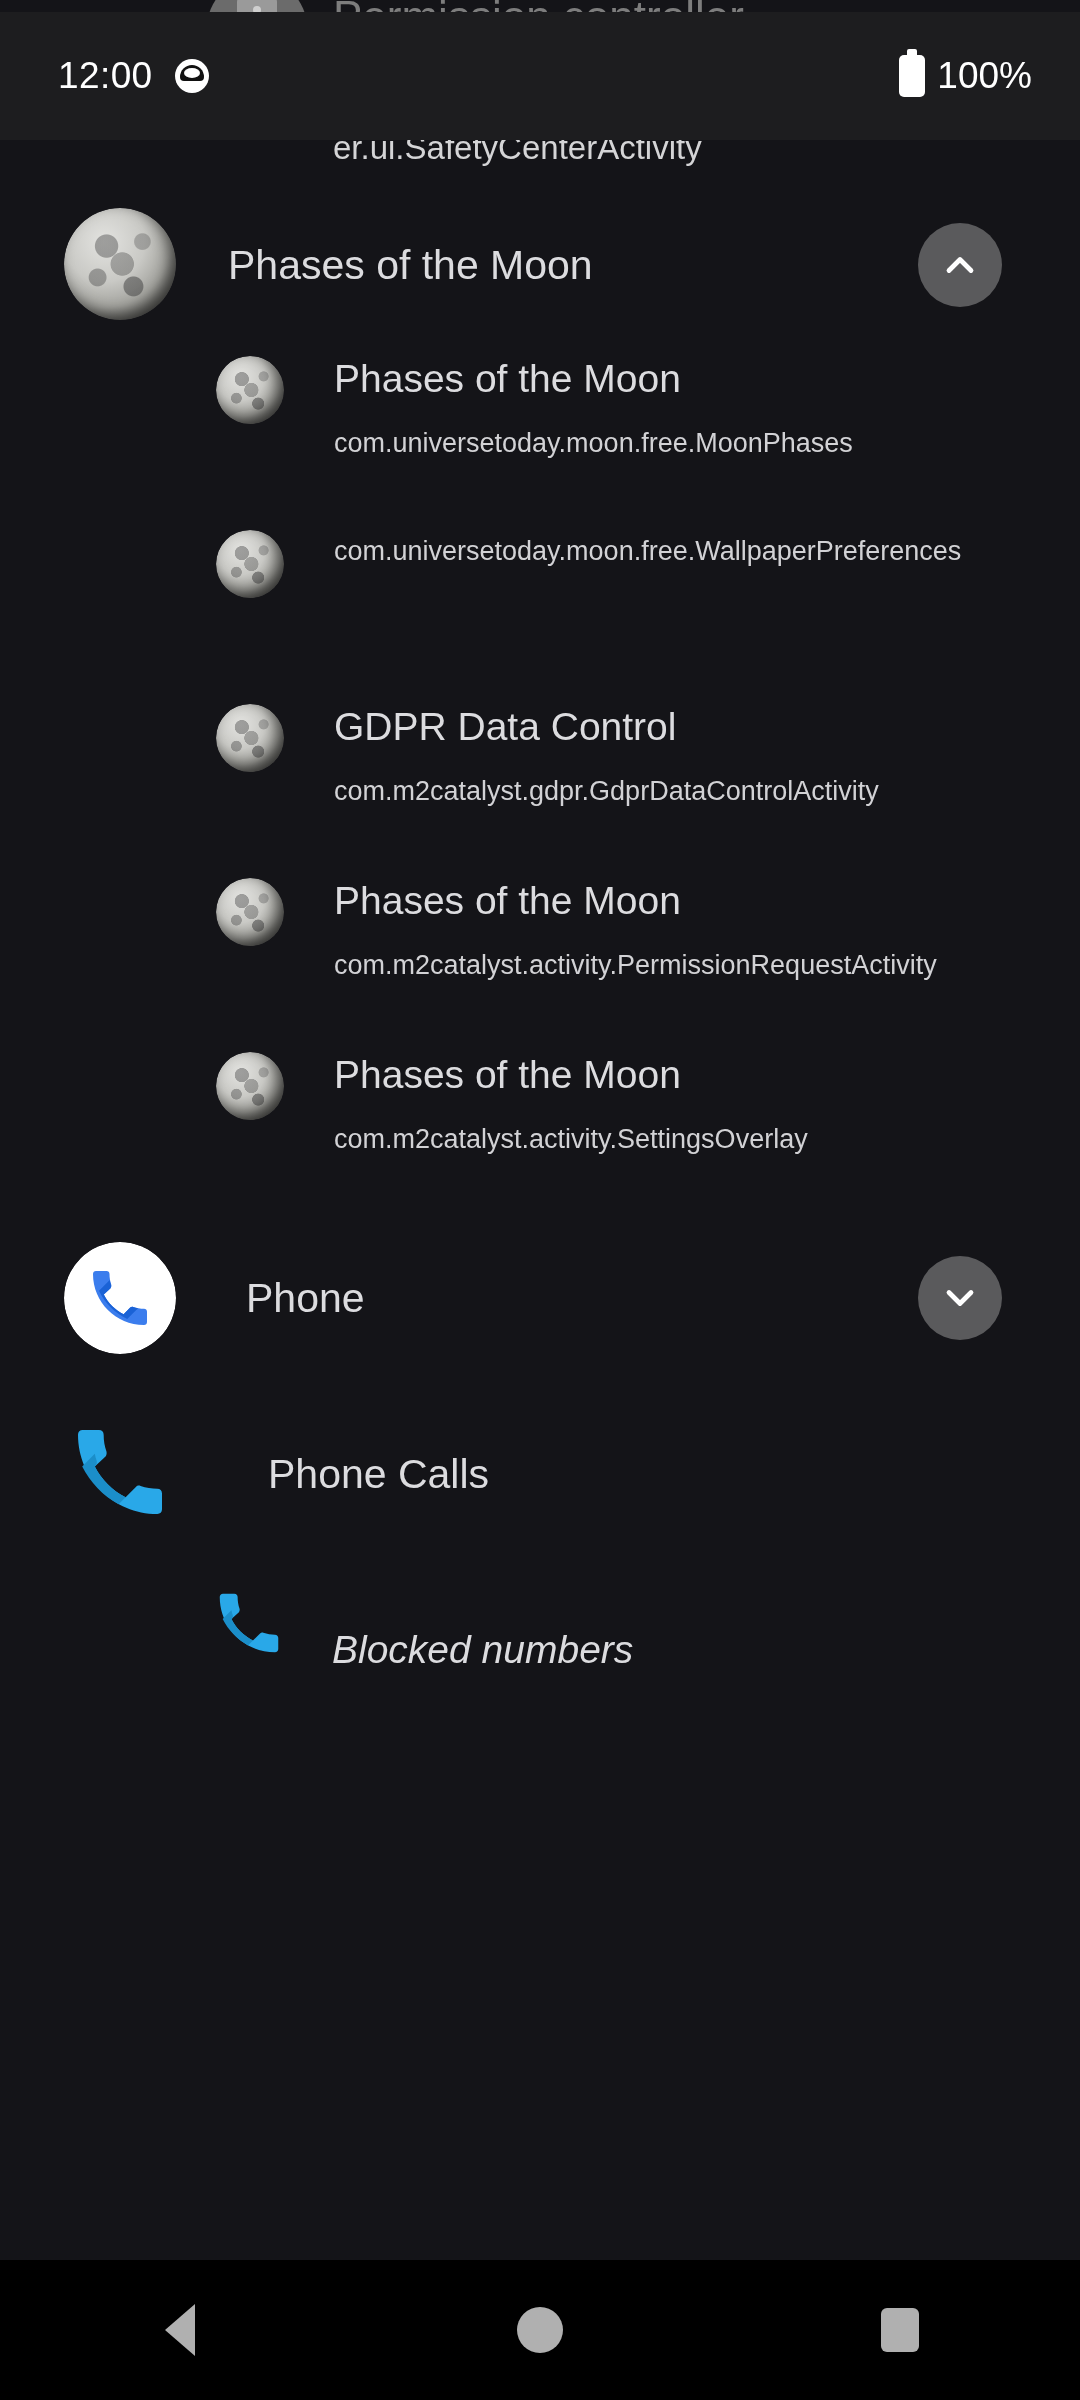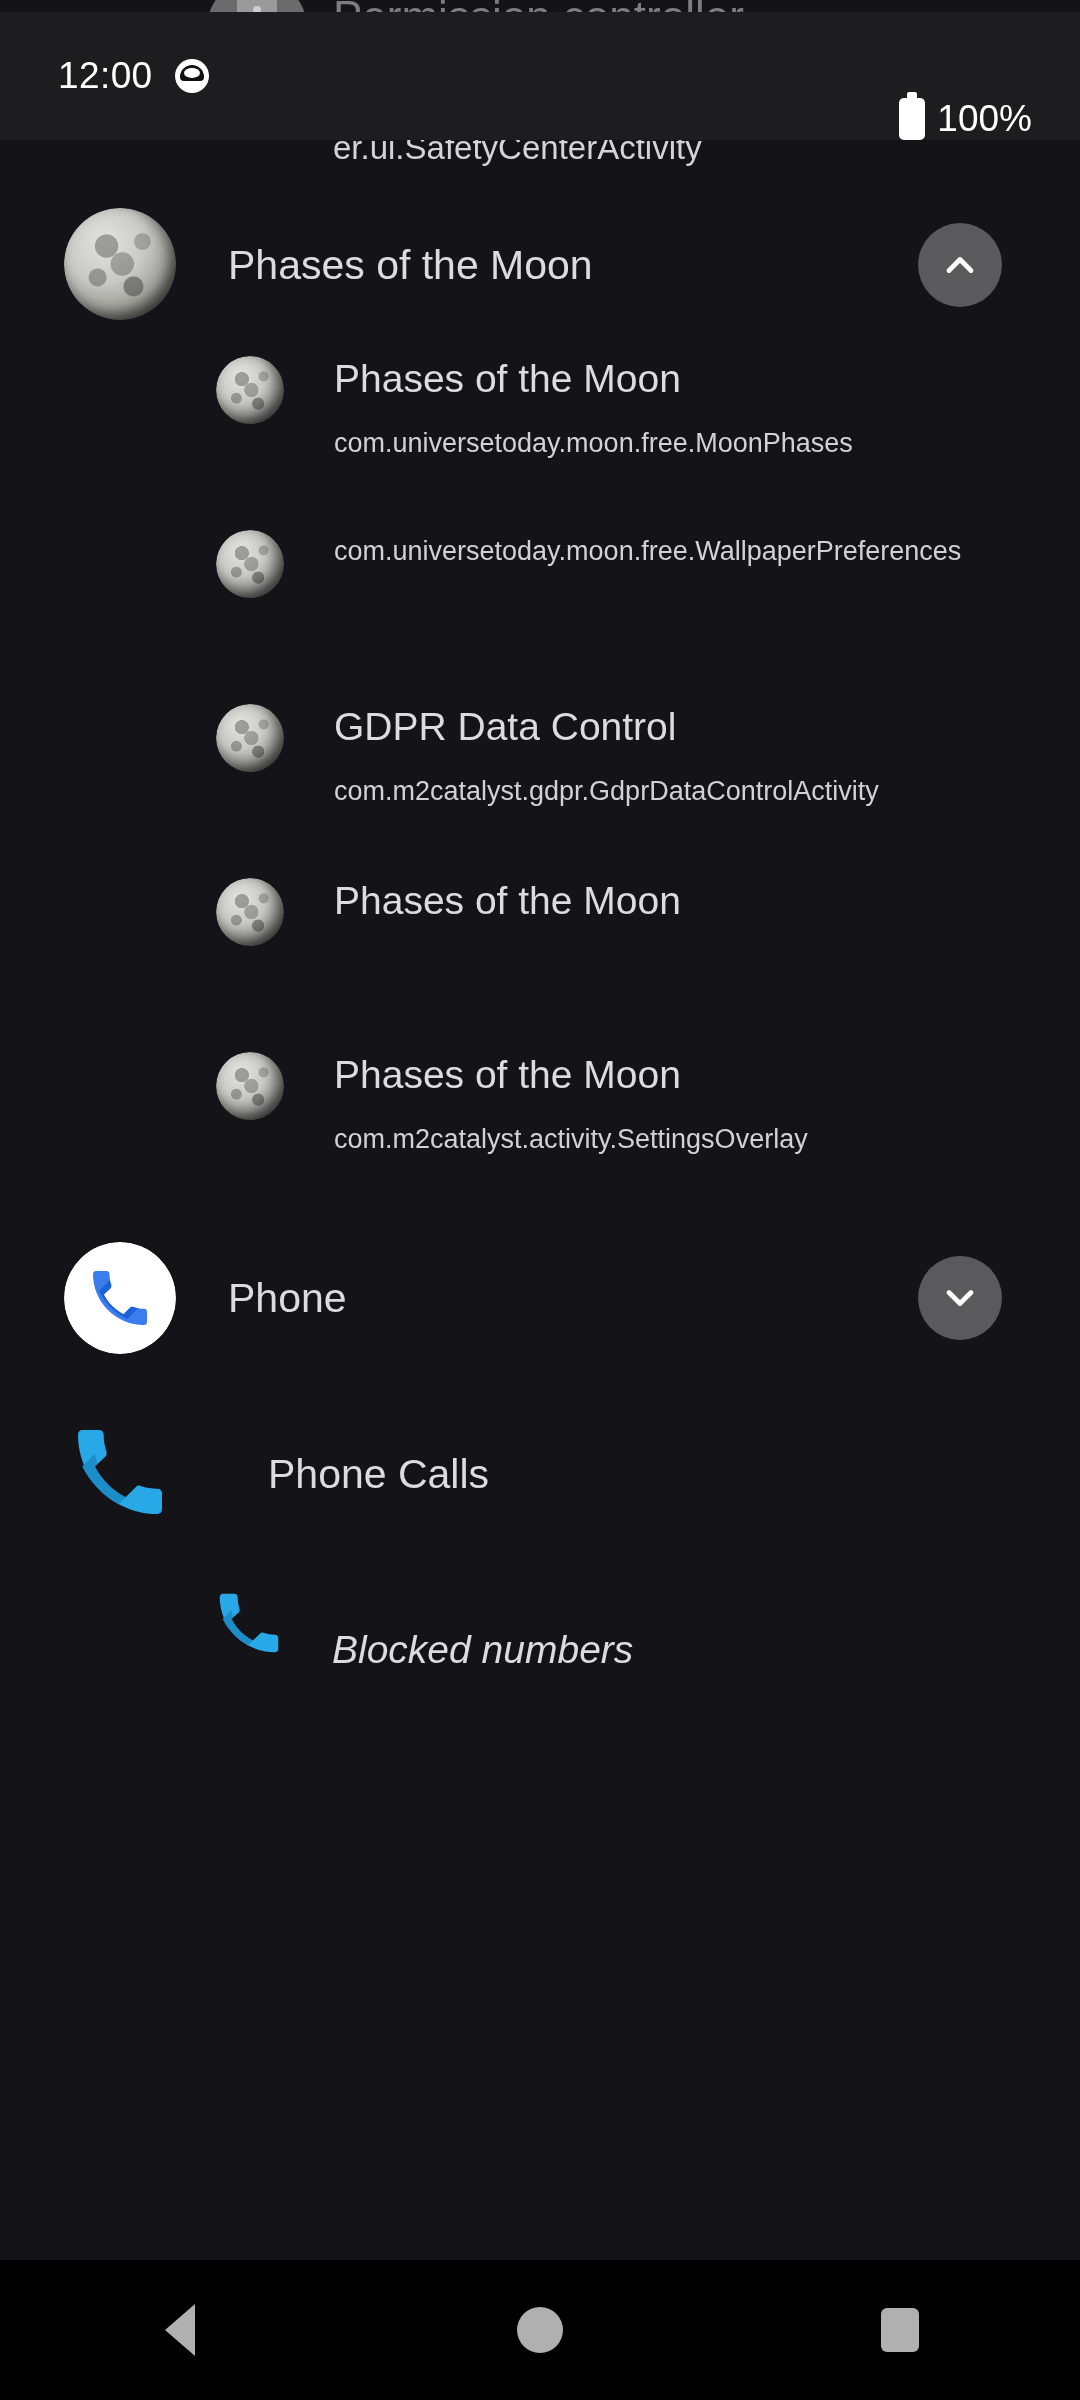--- a/index.html
+++ b/index.html
@@ -24,21 +24,21 @@
   }
   .sb-noticon::before {
     content:""; position:absolute; left:5px; top:6px; width:24px; height:16px;
     background:#111; border-radius:12px 12px 4px 4px;
   }
   .sb-noticon::after {
     content:""; position:absolute; left:9px; top:9px; width:16px; height:10px;
     background:#fff; border-radius:50%;
     box-shadow:-2px 7px 0 -5px #111, 6px 8px 0 -5px #111, 2px 10px 0 -5px #111;
   }
-  .sb-right { position:absolute; right:48px; top:0; height:128px; display:flex; align-items:flex-end; gap:12px; }
+  .sb-right { position:absolute; right:48px; top:0; height:128px; display:flex; align-items:center; gap:12px; }
   .bat {
     width:26px; height:42px; border-radius:5px; background:#ffffff; position:relative; flex:none;
   }
   .bat::before {
     content:""; position:absolute; left:8px; top:-6px; width:10px; height:6px;
     background:#ffffff; border-radius:2px 2px 0 0;
   }
   .sb-batt-text { color:#ffffff; font-size:37px; }
 
   
@@ -186,40 +186,41 @@
         </div>
       <div class="sititle">GDPR Data Control</div>
       <div class="sipkg">com.m2catalyst.gdpr.GdprDataControlActivity</div>
     </div>
 
     <div class="sub-item">
       <div class="siicon">
           <div class="moon"></div>
         </div>
       <div class="sititle">Phases of the Moon</div>
+      <div class="sipkg">com.m2catalyst.activity.PermissionRequestActivity</div>
     </div>
 
     <div class="sub-item">
       <div class="siicon">
           <div class="moon"></div>
         </div>
       <div class="sititle">Phases of the Moon</div>
       <div class="sipkg">com.m2catalyst.activity.SettingsOverlay</div>
     </div>
 
     <div class="group-head" style="height:176px;">
       <div class="ghicon" style="top:32px;">
         <div class="phone-circle">
           <svg width="72" height="72" viewBox="0 0 24 24">
             <path d="M6.6 10.8c1.5 2.9 3.7 5.1 6.6 6.6l2.2-2.2c.3-.3.7-.4 1-.2 1.2.4 2.4.6 3.6.6.6 0 1 .4 1 1V20c0 .6-.4 1-1 1C10.6 21 3 13.4 3 4c0-.6.4-1 1-1h3.5c.6 0 1 .4 1 1 0 1.3.2 2.5.6 3.6.1.4 0 .8-.2 1.1l-2.3 2.1z" fill="#3b7ded"></path>
             <path d="M6.6 10.8c1.5 2.9 3.7 5.1 6.6 6.6l2.2-2.2c.3-.3.7-.4 1-.2.5.2 1.1.3 1.6.4l-3.6 3.6C10.3 17.1 6.9 13.7 5 9.6l3.6-3.6c.1.6.2 1.1.4 1.7.1.4 0 .8-.2 1.1l-2.2 2z" fill="#1a62d6"></path>
           </svg>
         </div>
       </div>
-      <div class="ghlabel" style="height:176px;">Phone</div>
+      <div class="ghlabel" style="height:176px;margin-left:18px;">Phone</div>
       <div class="chev" style="top:46px;">
         <svg width="44" height="44" viewBox="0 0 24 24">
             <path d="M6 9l6 6 6-6" fill="none" stroke="#ffffff" stroke-width="2.6" stroke-linecap="round" stroke-linejoin="round"></path>
           </svg>
       </div>
     </div>
 
     <div class="group-head" style="height:176px;">
       <div class="ghicon" style="top:30px; border-radius:0; background:transparent;">
         <svg width="112" height="112" viewBox="0 0 24 24">

